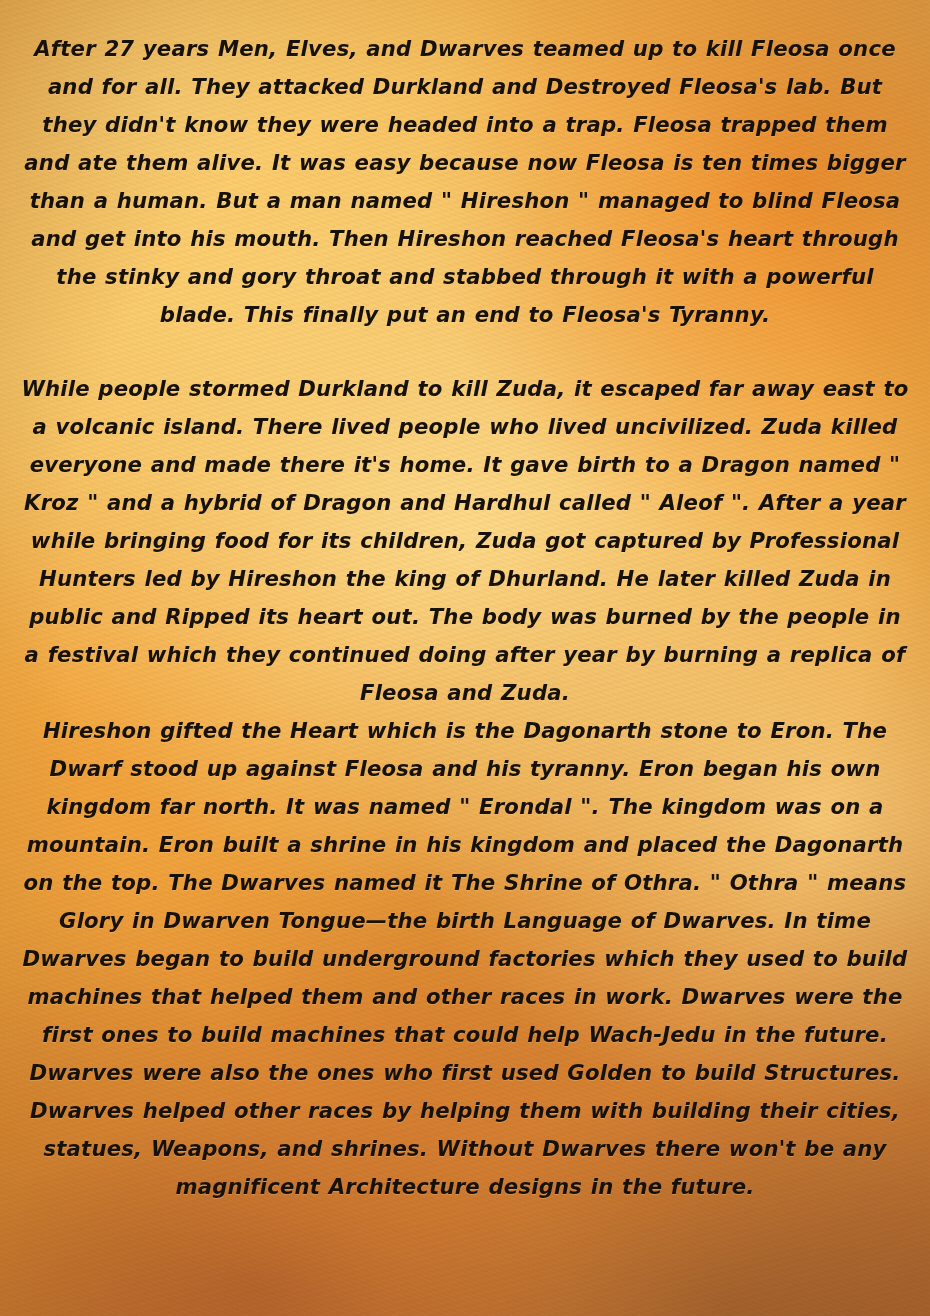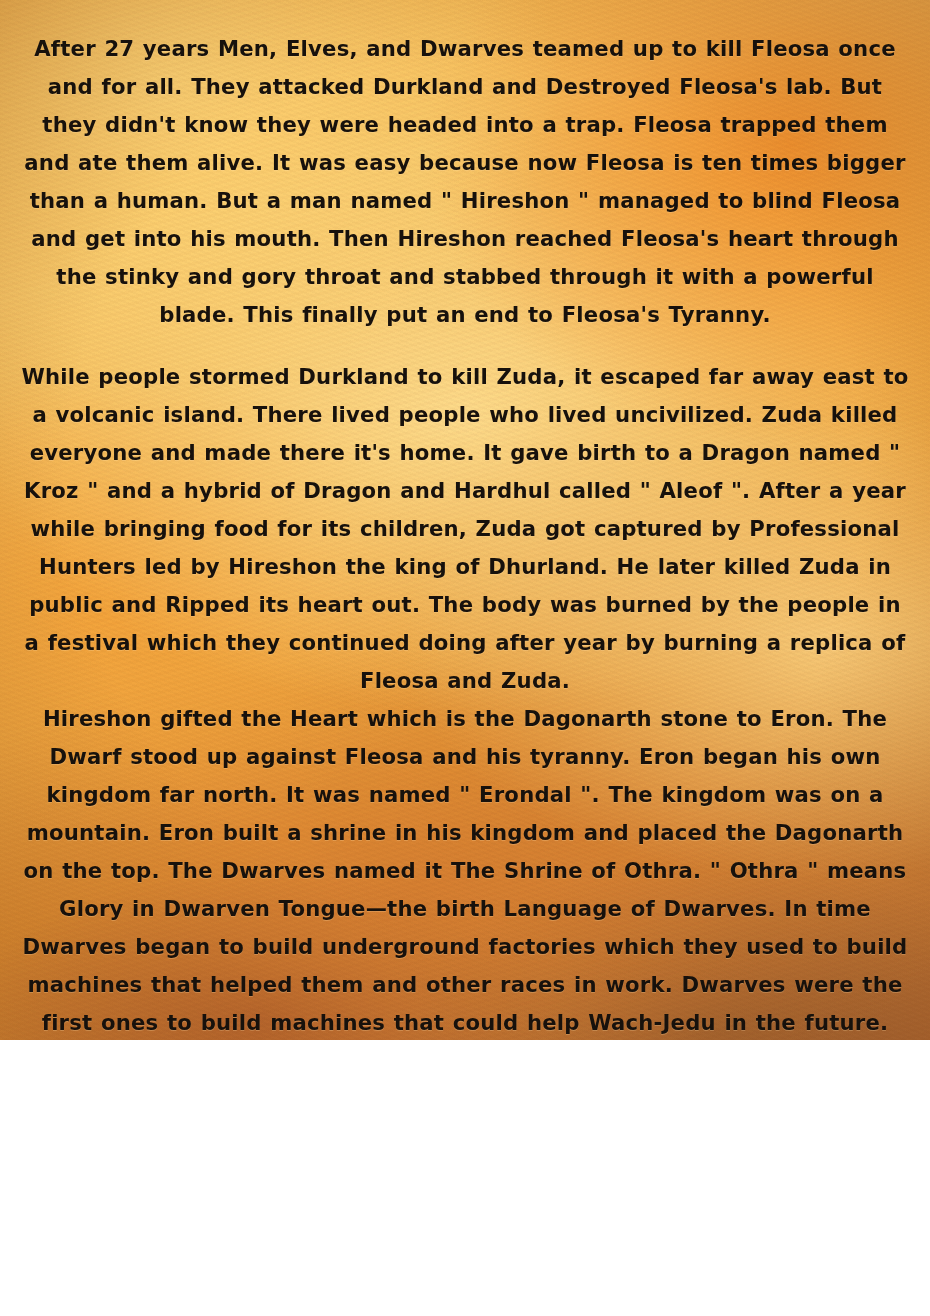--- a/index.html
+++ b/index.html
@@ -9,34 +9,35 @@
   body {
     width: 930px;
     height: 1316px;
     overflow: hidden;
     font-family: "DejaVu Sans", sans-serif;
   }
 
   #page {
     position: relative;
     width: 930px;
-    height: 1040px;
+    height: 1316px;
     box-sizing: border-box;
     overflow: hidden;
     background-color: #e8a23c;
     background-image:
       radial-gradient(ellipse 60% 45% at 18% 8%, rgba(255,214,120,0.95) 0%, rgba(255,214,120,0) 70%),
       radial-gradient(ellipse 55% 40% at 85% 14%, rgba(240,140,40,0.85) 0%, rgba(240,140,40,0) 72%),
       radial-gradient(ellipse 70% 38% at 50% 40%, rgba(255,226,150,0.85) 0%, rgba(255,226,150,0) 75%),
       radial-gradient(ellipse 50% 30% at 12% 58%, rgba(243,160,55,0.8) 0%, rgba(243,160,55,0) 75%),
       radial-gradient(ellipse 60% 30% at 88% 62%, rgba(255,220,140,0.8) 0%, rgba(255,220,140,0) 75%),
       radial-gradient(ellipse 75% 30% at 45% 86%, rgba(214,126,48,0.85) 0%, rgba(214,126,48,0) 78%),
       radial-gradient(ellipse 40% 18% at 28% 98%, rgba(168,86,46,0.75) 0%, rgba(168,86,46,0) 80%),
       radial-gradient(ellipse 45% 20% at 78% 99%, rgba(150,96,52,0.7) 0%, rgba(150,96,52,0) 80%),
       linear-gradient(160deg, #f0a93f 0%, #f6c464 22%, #f3b44d 45%, #e99a37 68%, #d98b3c 85%, #c2763a 100%);
+    font-style: italic;
   }
 
   
   #grain {
     position: absolute;
     inset: 0;
     pointer-events: none;
     background-image:
       repeating-linear-gradient(22deg, rgba(255,255,255,0.05) 0 2px, rgba(0,0,0,0.035) 2px 4px),
       repeating-linear-gradient(-14deg, rgba(190,110,40,0.07) 0 3px, rgba(255,230,170,0.05) 3px 6px),
@@ -66,21 +67,21 @@
     font-weight: bold;
     font-size: 21.5px;
     line-height: 38px;
     text-align: center;
     letter-spacing: 0.2px;
     word-spacing: 1px;
     text-shadow: 0 1px 0 rgba(255,225,170,0.25);
   }
 
   p.p1 { font-size: 21.2px; }
-  p.p2 { margin-top: 24px; font-size: 21.2px; }
+  p.p2 { margin-top: 36px; font-size: 21.2px; }
   p.p3 { font-size: 21.2px; }
 </style>
 </head>
 <body>
 
 <div id="page">
   <div id="grain"></div>
   <div id="vignette"></div>
 
   <div id="content">

